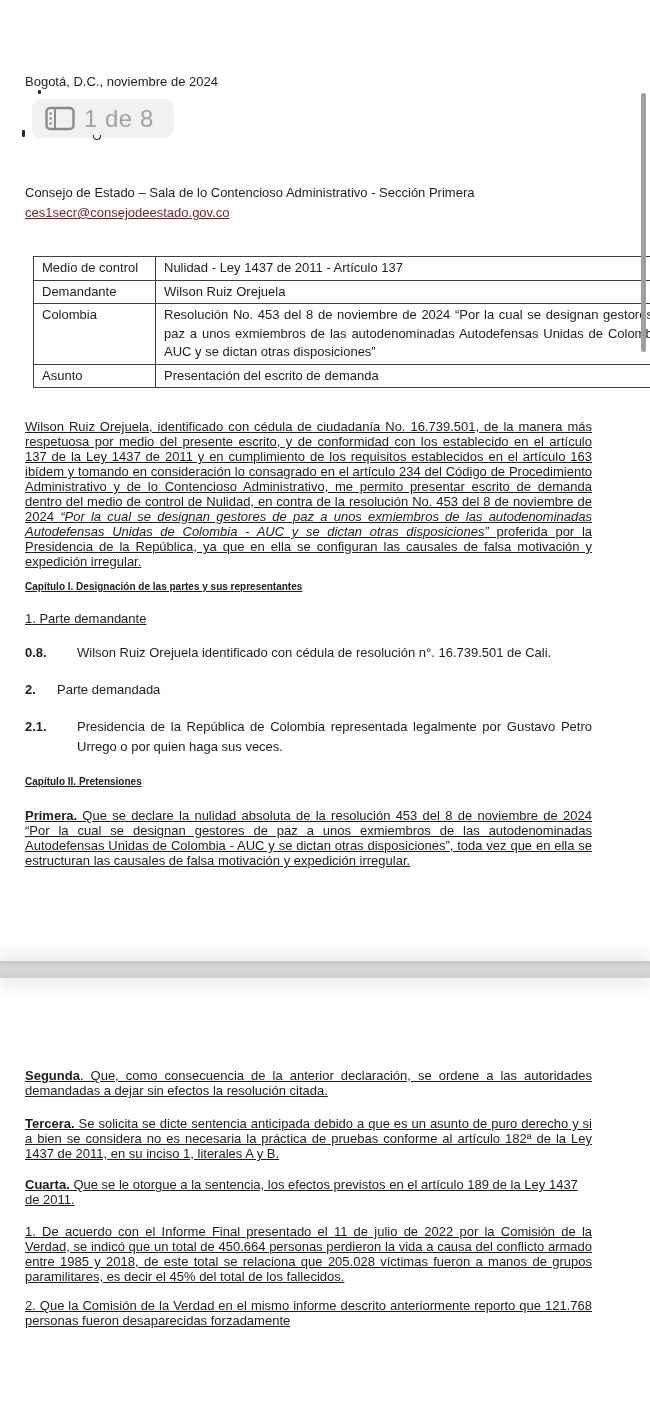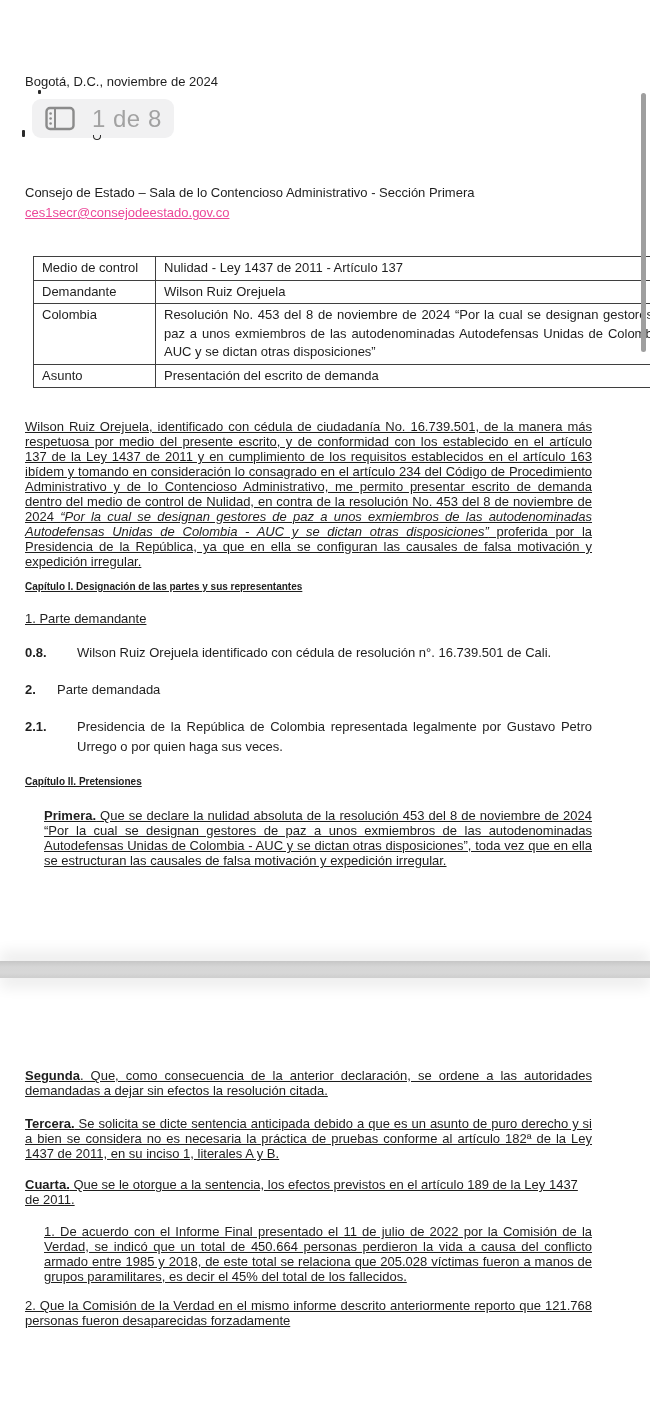--- a/index.html
+++ b/index.html
@@ -10,47 +10,47 @@
     font-size:13px;
   }
   .page { position:absolute; left:25px; right:58px; }
   .page1 { top:0; }
   .page2 { top:1052px; }
 
   .date { margin:73px 0 0; line-height:17px; }
 
   .addressee { margin-top:93px; line-height:20px; }
   .addressee p { margin:0; }
-  .email { color:#ec4899; text-decoration:underline; cursor:pointer; }
+  .email { color:#7f1d1d; text-decoration:underline; cursor:pointer; }
 
   table.case-table { border-collapse:collapse; margin:33px 0 0 8px; width:648px; table-layout:fixed; }
   table.case-table td { border:1.4px solid #3f3f3f; padding:2px 8px; line-height:18.5px; vertical-align:top; }
   td.lbl { width:105px; }
   td.val { text-align:justify; }
 
   .para { margin:16px 0 0; line-height:15px;text-decoration:underline; }
   .j { text-align:justify; }
   .intro { margin-top:31px; }
   .heading { font-size:10px; font-weight:bold; text-decoration:underline; margin:15px 0 0; line-height:19px; }
-  .m8 { margin-top:8px; } .m15 { margin-top:15px; } .m17 { margin-top:17px;margin-left:19px; }
+  .m8 { margin-top:8px; } .m15 { margin-top:15px; } .m17 { margin-top:17px; }
   .m14 { margin-top:14px; } .m18 { margin-top:18px; }
 
   .li { position:relative; margin-top:17px; line-height:20px; }
   .li .num { position:absolute; left:0; top:0; font-weight:bold; }
   .ind52 { padding-left:52px; }
   .ind32 { padding-left:32px; }
 
   i.qt { font-style:italic; }
   b.lead { font-weight:bold; }
 
   
   .badge {
     position:absolute; left:32px; top:99px; width:142px; height:39px;
     background:#f1f1f2; border-radius:9px;
-    display:flex; align-items:center; gap:17px; padding-left:13px;
+    display:flex; align-items:center; gap:9px; padding-left:13px;
     box-sizing:border-box; cursor:pointer;
   }
   .badge-label { font-size:24px; color:#a2a2a2; letter-spacing:0.5px; }
 
   
   .frag { position:absolute; background:#2a2a2a; }
   .f1 { left:22px; top:130px; width:2.5px; height:7px; border-radius:1px; }
   .f2 { left:93px; top:135px; width:8px; height:5px; background:transparent;
         border:1.6px solid #2a2a2a; border-top:none; border-radius:0 0 4px 4px; box-sizing:border-box; }
   .f3 { left:38px; top:90px; width:3px; height:4px; border-radius:1px; }

